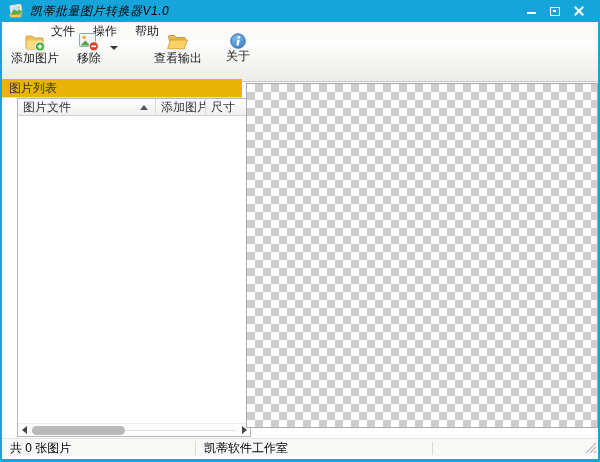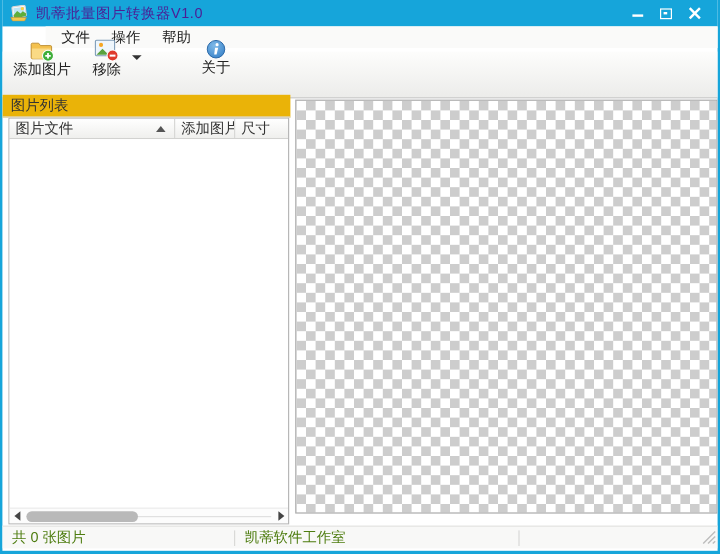--- a/index.html
+++ b/index.html
@@ -8,21 +8,21 @@
     position:relative; width:600px; height:462px; background:#ffffff;
     border-left:2px solid #16a5da; border-right:2px solid #16a5da; border-bottom:3px solid #16a5da;
     overflow:hidden; font-size:12px; color:#333;
   }
   
   .titlebar {
     position:absolute; left:-2px; top:0; width:600px; height:22px; background:#16a5da;
     display:flex; align-items:center; padding:0 6px; color:#fff;
   }
   .app-icon { width:16px; height:14px; margin:0 6px 0 2px; display:inline-block; }
-  .title-text { font-size:12px; color:#4c1d95; letter-spacing:.5px; }
+  .title-text { font-size:12px; color:#000000; letter-spacing:.5px;font-style:italic; }
   .win-controls { margin-left:auto; display:flex; align-items:center; gap:6px; padding-right:6px; }
   .win-btn { width:18px; height:16px; display:flex; align-items:center; justify-content:center; cursor:default; }
   .glyph-min { width:9px; height:2px; background:#fff; margin-top:4px; }
   .glyph-max { width:10px; height:9px; border:1.5px solid #fff; position:relative; }
   .glyph-max::after { content:""; position:absolute; left:2px; top:2px; width:3px; height:2px; background:#fff; }
   .glyph-close { position:relative; width:10px; height:10px; }
   .glyph-close::before,.glyph-close::after {
     content:""; position:absolute; left:4px; top:-1px; width:2px; height:12px; background:#fff;
   }
   .glyph-close::before { transform:rotate(45deg); }
@@ -48,21 +48,21 @@
   .tb-drop { width:15px; height:35px; display:flex; align-items:center; justify-content:center; }
   .tri-down { width:0; height:0; border-left:4px solid transparent; border-right:4px solid transparent; border-top:4px solid #333; }
   .sp8 { width:8px; } .sp14 { width:14px; }
   
   .caption {
     position:absolute; left:0; top:79px; width:240px; height:19px; background:#eab308;
     border-bottom:1px solid #dddddb; display:flex; align-items:center; padding-left:7px; color:#333;
   }
   
   .listbox {
-    position:absolute; left:5px; top:98px; width:234px; height:339px;
+    position:absolute; left:15px; top:98px; width:234px; height:339px;
     border:1px solid #b7b7b7; background:#fff; display:flex; flex-direction:column;
   }
   .lheader { display:flex; height:17px; background:linear-gradient(#ffffff,#efefed); border-bottom:1px solid #d2d2d0; }
   .lh-cell { display:flex; align-items:center; padding:0 5px; color:#333; border-right:1px solid #d8d8d6; overflow:hidden; white-space:nowrap; }
   .lh-file { flex:1; justify-content:space-between; }
   .lh-fmt { width:50px; } .lh-size { width:44px; border-right:none; }
   .tri-up { width:0; height:0; border-left:4px solid transparent; border-right:4px solid transparent; border-bottom:5px solid #555; margin-right:2px; }
   .lbody { flex:1; background:#fff; }
   .hscroll { height:13px; border-top:1px solid #ececec; position:relative; background:#fcfcfc; display:flex; align-items:center; }
   .sb-arrow { width:12px; height:13px; display:flex; align-items:center; justify-content:center; }
@@ -73,21 +73,21 @@
   .sb-spacer { flex:1; }
   
   .preview {
     position:absolute; left:244px; top:83px; width:352px; height:345px;
     border:1px solid #ababab;
     background:repeating-conic-gradient(#cdcdcd 0% 25%, #ffffff 0% 50%) 0 0 / 16px 16px;
   }
   
   .statusbar {
     position:absolute; left:0; top:438px; width:596px; height:19px; background:#f8f8f7;
-    border-top:1px solid #e4e4e2; display:flex; align-items:center; color:#4d7c0f;
+    border-top:1px solid #e4e4e2; display:flex; align-items:center; color:#000000;
   }
   .st-sec1 { width:193px; padding-left:8px; }
   .st-sec2 { width:237px; padding-left:8px; border-left:1px solid #d9d9d7; height:13px; line-height:13px;font-family:Liberation Serif, serif; }
   .st-sec3 { flex:1; border-left:1px solid #d9d9d7; height:13px; position:relative; }
   .grip { position:absolute; right:1px; bottom:-2px; }
 </style>
 </head>
 <body>
 
 <div class="window">
@@ -145,20 +145,29 @@
           <rect x="13.4" y="13.5" width="4.8" height="1.7" fill="#ffffff"></rect>
         </svg>
       </span>
       <span class="tlabel">移除</span>
     </div>
     <div class="tb-drop">
       <span class="tri-down"></span>
     </div>
     <div class="sp14"></div>
     <div class="sp14"></div>
+    <div class="tb-btn">
+      <span class="ticon">
+        <svg width="24" height="20" viewBox="0 0 24 20">
+          <path d="M2.5 4.5c0-.5.4-1 1-1h5l1.6 2h8.4c.5 0 1 .4 1 1v2.3H3.5z" fill="#e9b84f" stroke="#b98a36" stroke-width="0.8"></path>
+          <path d="M4.5 8 h17 l-3.2 8.7 H1.6z" fill="#fcd263" stroke="#c79b3e" stroke-width="0.8"></path>
+        </svg>
+      </span>
+      <span class="tlabel">查看输出</span>
+    </div>
     <div class="sp14"></div>
     <div class="tb-btn">
       <span class="ticon">
         <svg width="18" height="18" viewBox="0 0 18 18">
           <defs>
             <radialGradient id="ig" cx="0.4" cy="0.3" r="0.9">
               <stop offset="0" stop-color="#7fb9e8"></stop>
                 <stop offset="1" stop-color="#2f7bc4"></stop>
             </radialGradient>
           </defs>

